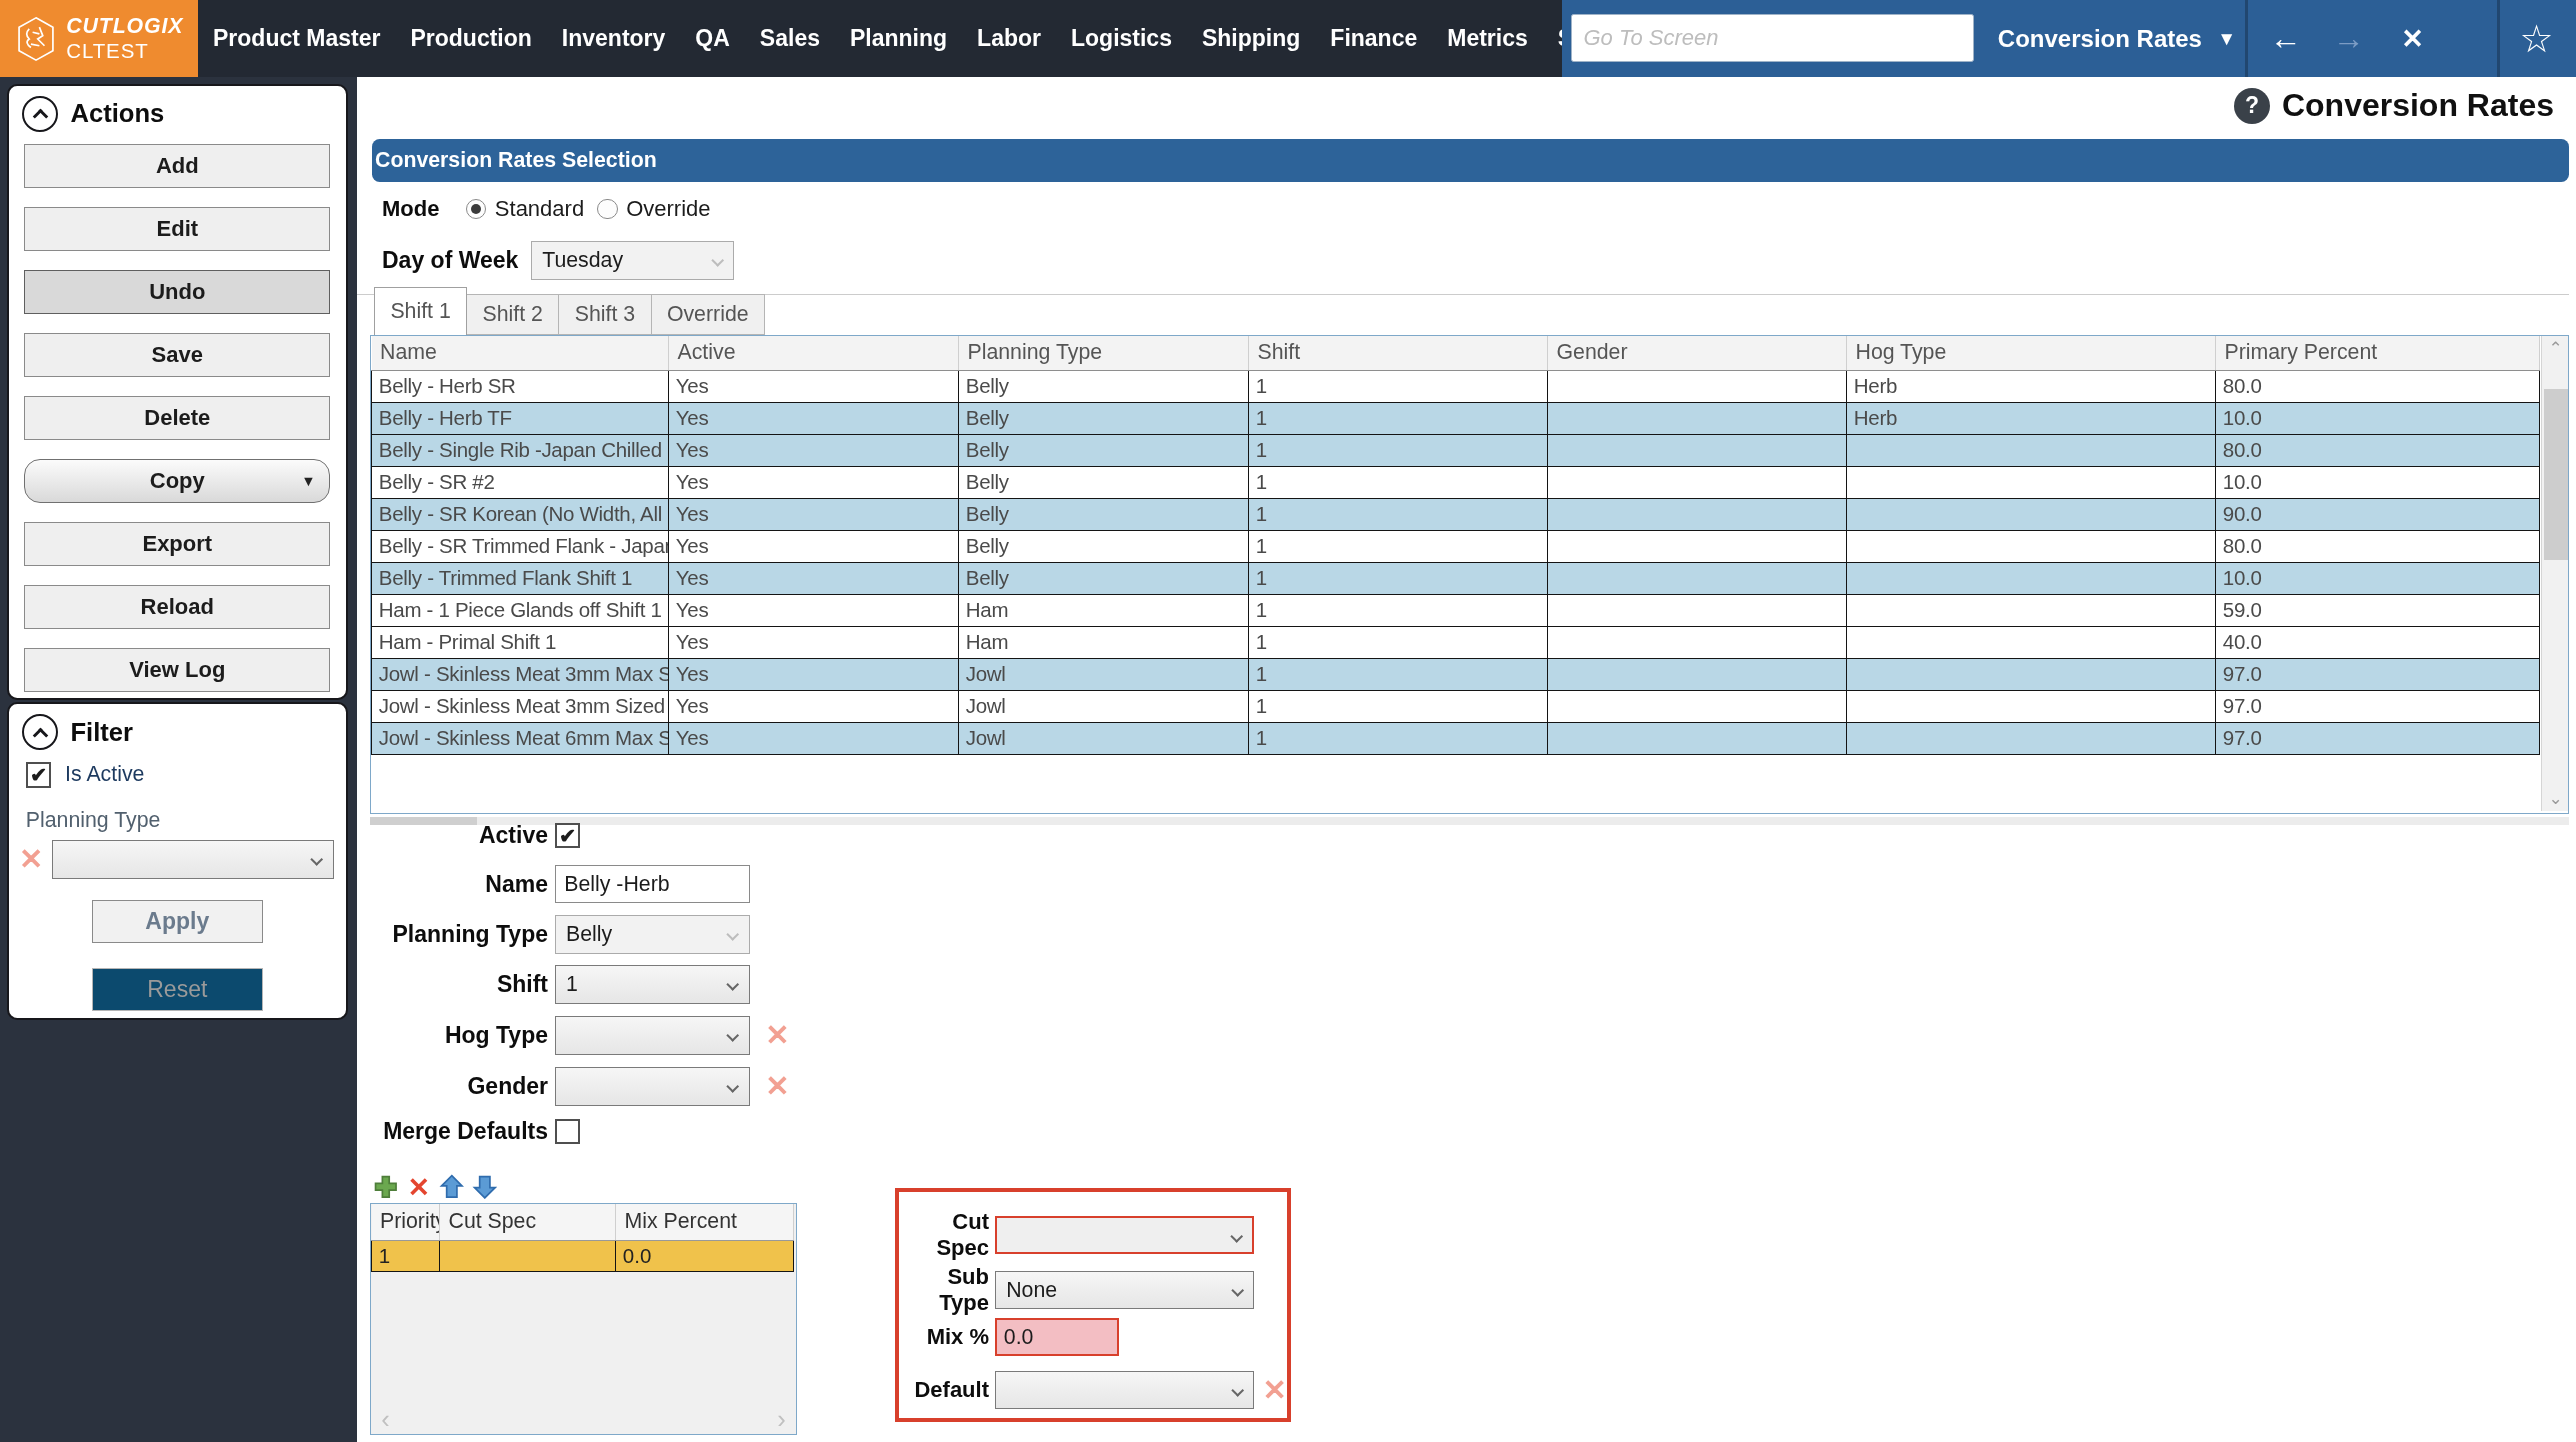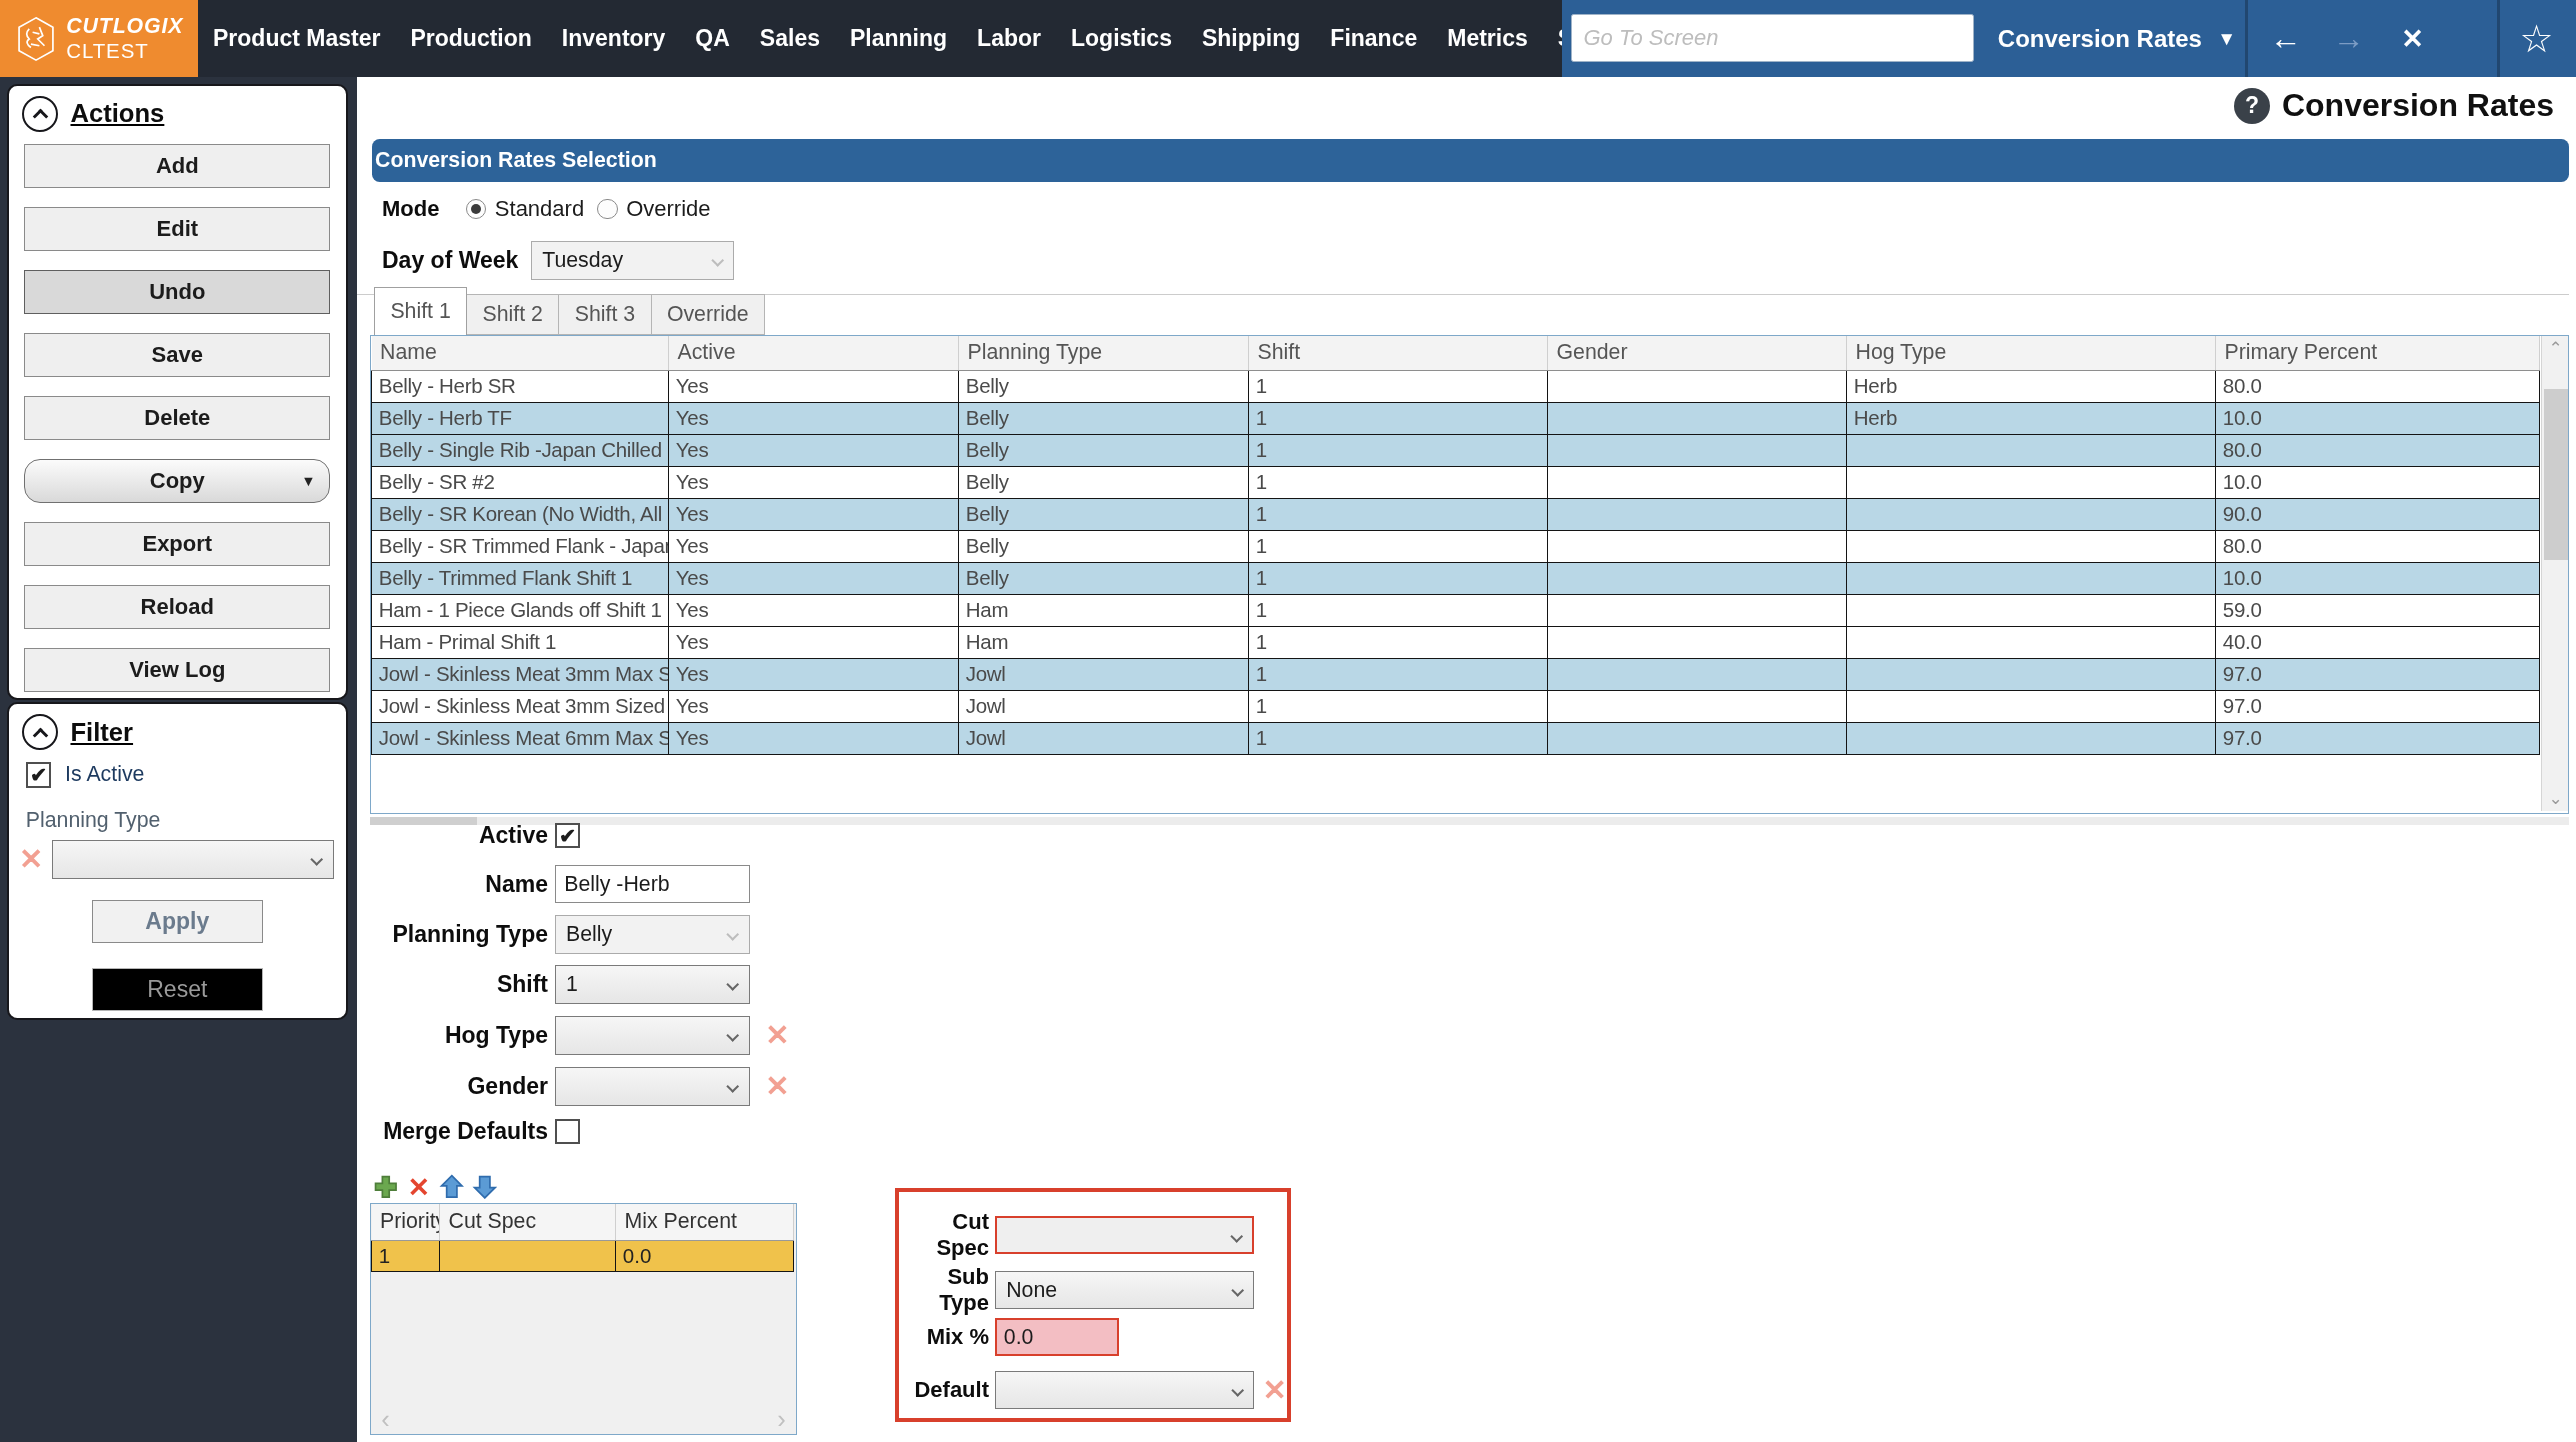--- a/index.html
+++ b/index.html
@@ -22,21 +22,21 @@
   .screen-select .caret { font-size:19px; }
   .tb-sep { position:absolute; top:0; width:2.6px; height:77px; background:rgba(0,0,0,0.25); }
   .nav-ico { position:absolute; top:0; height:77px; display:flex; align-items:center; justify-content:center; color:#fff; font-size:32px; font-weight:bold; width:51px; }
   .nav-fwd { color:#7C9CC4; }
 
   
   .sidebar { position:absolute; left:0; top:77px; width:357px; height:1366px; background:#2B323E; }
   .panel { position:absolute; left:6.8px; width:341px; background:#ffffff; border:2.6px solid #17171b; border-radius:10.2px; }
   .actions-panel { top:6.8px; height:616px; }
   .filter-panel { top:625px; height:318px; }
-  .panel-title { display:flex; align-items:center; gap:12px; margin:10.2px 0 12px 13.7px;text-decoration:underline; }
+  .panel-title { display:flex; align-items:center; gap:12px; margin:10.2px 0 12px 13.7px; }
   .circle-btn { width:36px; height:36px; border:2.6px solid #17171b; border-radius:50%; display:flex; align-items:center; justify-content:center; background:#fff; }
   .chev-up { width:11px; height:11px; border-left:3.4px solid #17171b; border-top:3.4px solid #17171b; transform:rotate(45deg); margin-top:6px; }
   .panel-title-text { font-size:25.6px; font-weight:bold; color:#0d0d0d; }
   .actions-buttons { display:flex; flex-direction:column; gap:19px; margin:0 15.4px; }
   .btn { position:relative; height:44px; display:flex; align-items:center; justify-content:center; background:#efefef; border:0.9px solid #8a8a8a; font-weight:bold; font-size:22px; color:#1c1c1c; }
   .btn.pressed { background:#d9d9d9; border:1.7px solid #5f5f5f; }
   .btn.dropdown { background:linear-gradient(#fbfbfb,#d9d9d9); border:0.9px solid #707070; border-radius:16px; }
   .btn .caret { position:absolute; right:13.7px; font-size:14.5px; color:#222; }
   .filter-check-row { display:flex; align-items:center; gap:13.7px; margin:6.8px 0 0 17px; }
   .checkbox { width:25.6px; height:25.6px; border:2.6px solid #4f4f4f; background:#fff; display:flex; align-items:center; justify-content:center; font-size:20.5px; color:#1c1c1c; font-weight:bold; }
@@ -44,21 +44,21 @@
   .check-label { font-size:21.3px; color:#1d3a5f; }
   .pt-label { font-size:21.3px; color:#51606e; margin:20.5px 0 6.8px 17px; }
   .filter-dd-row { display:flex; align-items:center; gap:8.5px; margin-left:10.2px; }
   .clear-x { color:#F2A092; font-size:29px; font-weight:bold; line-height:1; }
   .select { position:relative; background:linear-gradient(#f6f6f6,#e6e6e6); border:0.9px solid #7a7a7a; height:39px; display:flex; align-items:center; padding:0 31px 0 10.2px; font-size:21.3px; color:#1c1c1c; }
   .select .sel-chev { position:absolute; right:11px; top:13.7px; width:9.4px; height:9.4px; border-right:2.6px solid #666; border-bottom:2.6px solid #666; transform:rotate(45deg); }
   .select.disabled { background:#f2f2f2; border:0.9px solid #ababab; }
   .select.disabled .sel-chev { border-color:#bdbdbd; }
   .filter-select { width:282px; }
   .filter-apply { display:block; margin:20.5px auto 0 auto; width:171px; height:43px; background:#f1f1f1; border:0.9px solid #8a8a8a; font-size:23px; font-weight:bold; color:#6b7b8d; }
-  .filter-reset { display:block; margin:25.6px auto 0 auto; width:171px; height:43px; background:#000000; border:0.9px solid #b5b5b5; font-size:23px; color:#9a9a9a; }
+  .filter-reset { display:block; margin:25.6px auto 0 auto; width:171px; height:43px; background:#0c4a6e; border:0.9px solid #b5b5b5; font-size:23px; color:#9a9a9a; }
 
   
   .page-title-row { position:absolute; top:87px; right:22px; display:flex; align-items:center; gap:12px; }
   .q-icon { width:36px; height:36px; border-radius:50%; background:#3A4149; color:#fff; font-size:23px; font-weight:bold; display:flex; align-items:center; justify-content:center; }
   .page-title { font-size:32px; font-weight:bold; color:#101010; }
   .section-header { position:absolute; left:372px; top:139px; width:2197px; height:43px; background:#2D6399; border-radius:7.7px; display:flex; align-items:center; padding-left:3px; color:#fff; font-size:21.3px; font-weight:bold; }
   .mode-row { position:absolute; left:382px; top:196px; display:flex; align-items:center; gap:15.4px; }
   .mode-label { font-size:22px; font-weight:bold; color:#0d0d0d; margin-right:11px; }
   .radio-opt { display:flex; align-items:center; gap:8.5px; }
   .radio { width:20.5px; height:20.5px; border:1.7px solid #8a8a8a; border-radius:50%; display:flex; align-items:center; justify-content:center; background:#fdfdfd; }

